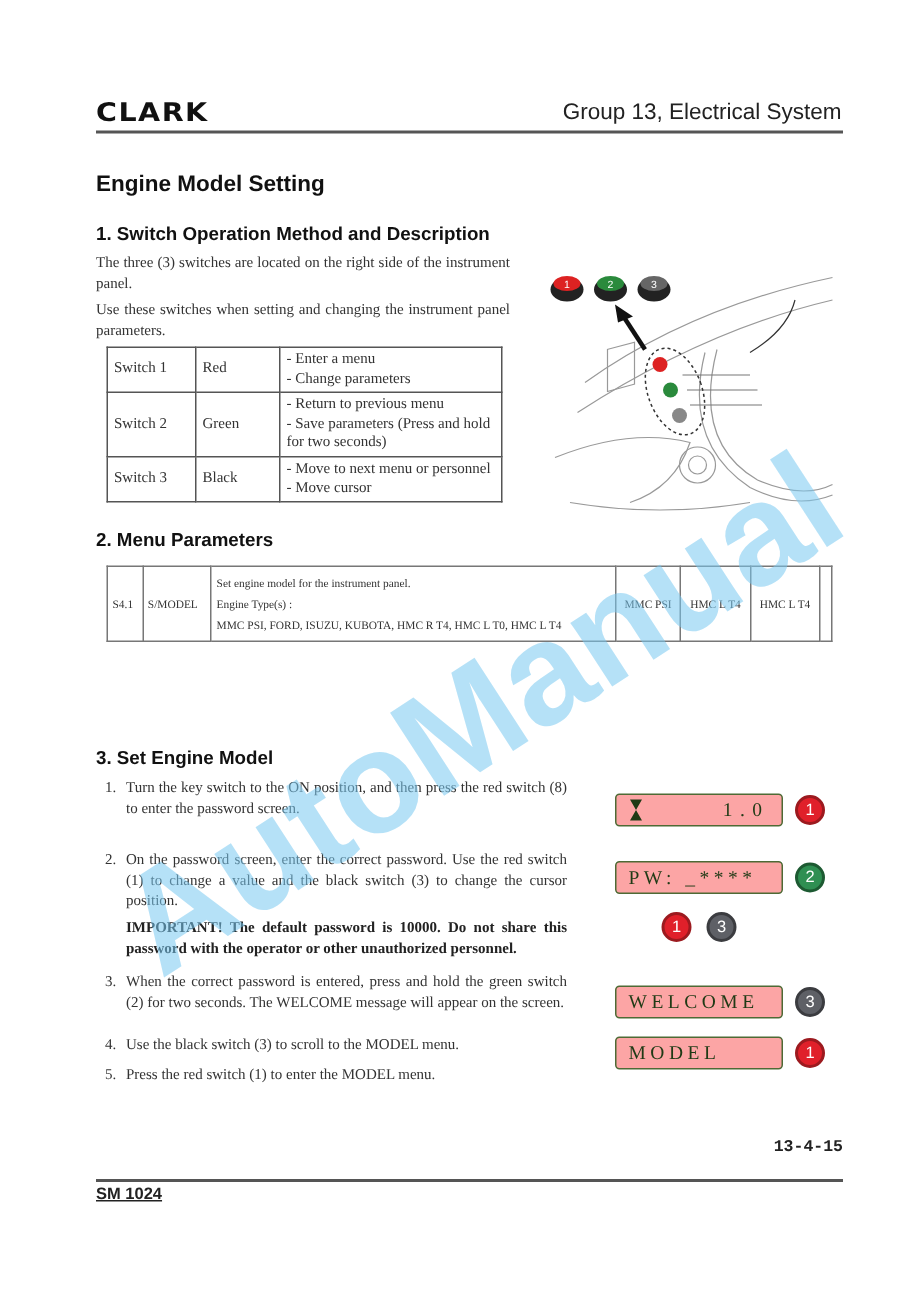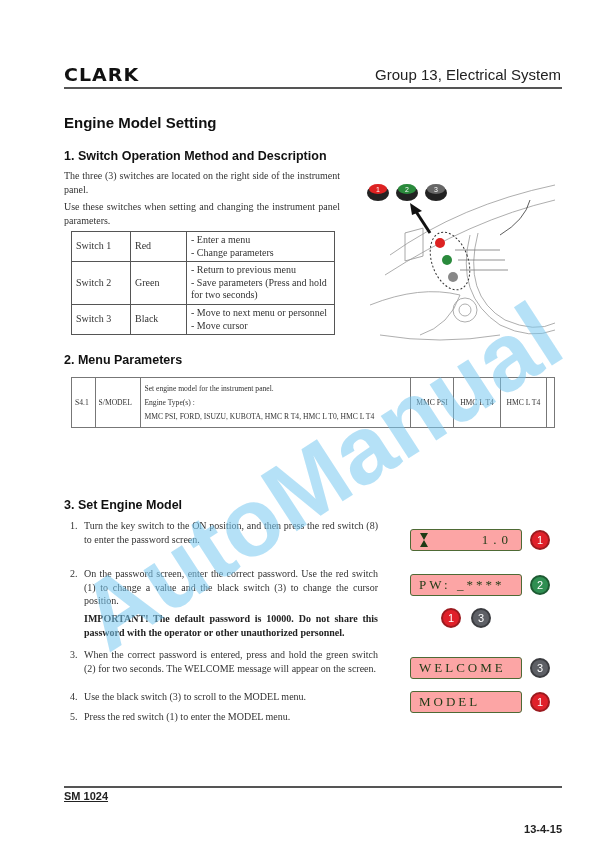--- a/index.html
+++ b/index.html
@@ -3,21 +3,21 @@
 <meta charset="utf-8">
 <style>
   html,body{margin:0;padding:0;background:#fff;}
   body{width:612px;height:864px;position:relative;overflow:hidden;font-family:"Liberation Serif",serif;color:#222;}
   .abs{position:absolute;}
   .logo{left:64px;top:64px;font-family:"DejaVu Sans",sans-serif;font-weight:900;font-size:19px;letter-spacing:1px;color:#111;transform:scaleY(0.9);}
   .group{right:51px;top:66px;font-family:"Liberation Sans",sans-serif;font-weight:normal;font-size:15px;color:#222;}
   .hr-top{left:64px;top:87px;width:498px;height:2px;background:#555;}
   .hr-bot{left:64px;top:786px;width:498px;height:1.5px;background:#555;}
   .foot-l{left:64px;top:790px;font-family:"Liberation Sans",sans-serif;font-weight:bold;font-size:11px;text-decoration:underline;}
-  .foot-r{right:50px;top:823px;font-family:Liberation Sans, sans-serif;font-weight:bold;font-size:11px;}
+  .foot-r{right:50px;top:759px;font-family:Liberation Mono, monospace;font-weight:bold;font-size:11px;}
   .h1{left:64px;top:114px;font-family:"Liberation Sans",sans-serif;font-weight:bold;font-size:15px;color:#111;}
   .h2{font-family:"Liberation Sans",sans-serif;font-weight:bold;font-size:12.5px;color:#111;left:64px;}
   .para{left:64px;width:276px;font-size:10px;line-height:13.5px;text-align:justify;color:#333;}
   table{border-collapse:collapse;}
   .sw{left:71px;top:231px;width:264px;font-size:10px;color:#333;padding-left:16px;}
   .sw td{border:1px solid #555;padding:2px 4px;vertical-align:middle;line-height:12.5px;}
   .mp{left:71px;top:377px;width:484px;font-size:7.6px;color:#333;}
   .mp th{background:#ddf2b0;border:1px solid #555;font-size:10px;font-weight:bold;padding:2px 3px;height:14px;}
   .mp td{border:1px solid #777;padding:2px 3px;line-height:11px;vertical-align:middle;}
   .mp td.b{font-weight:bold;}

